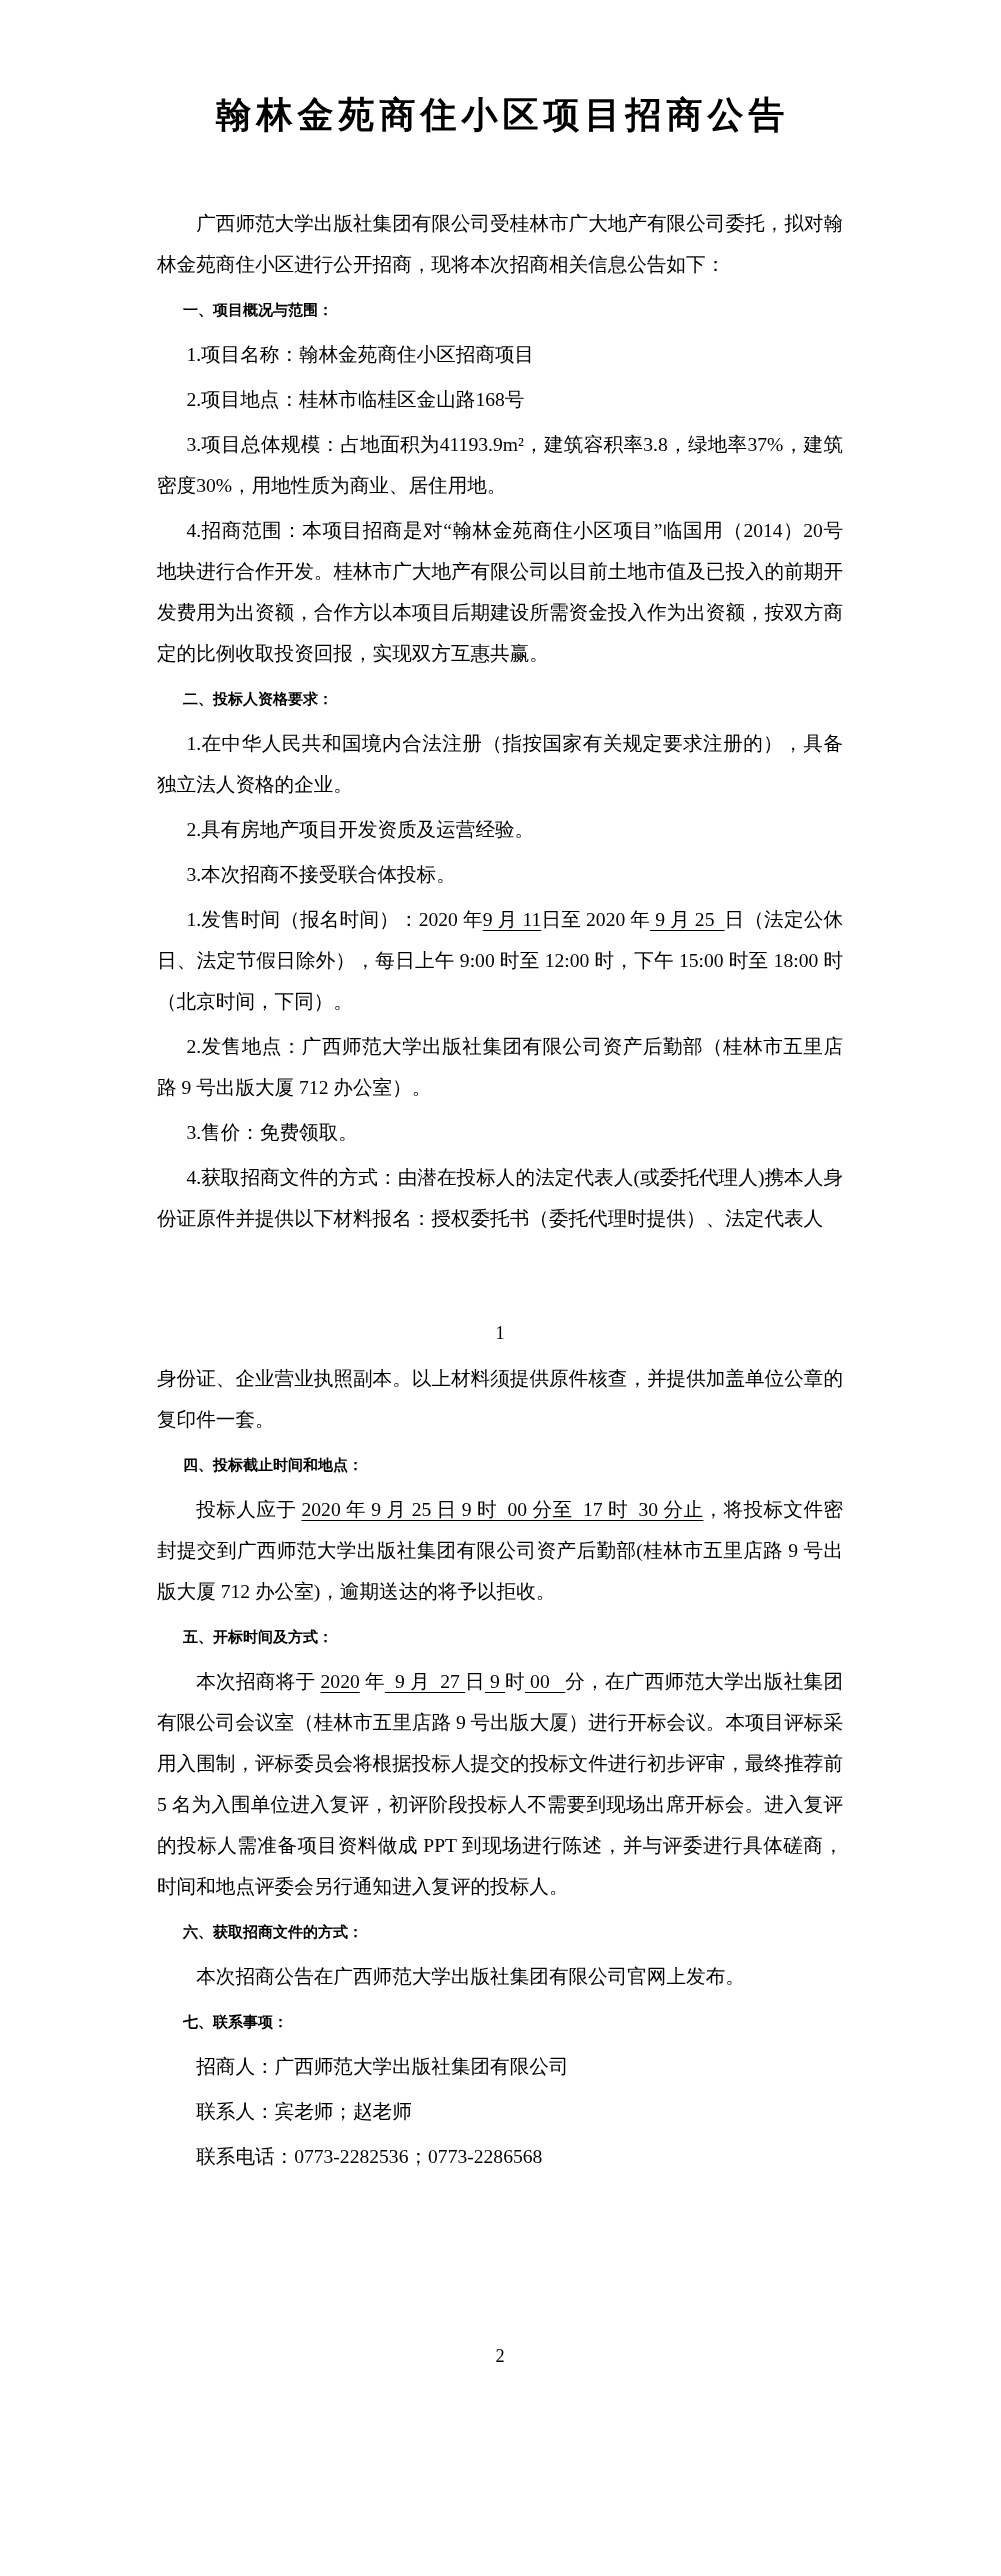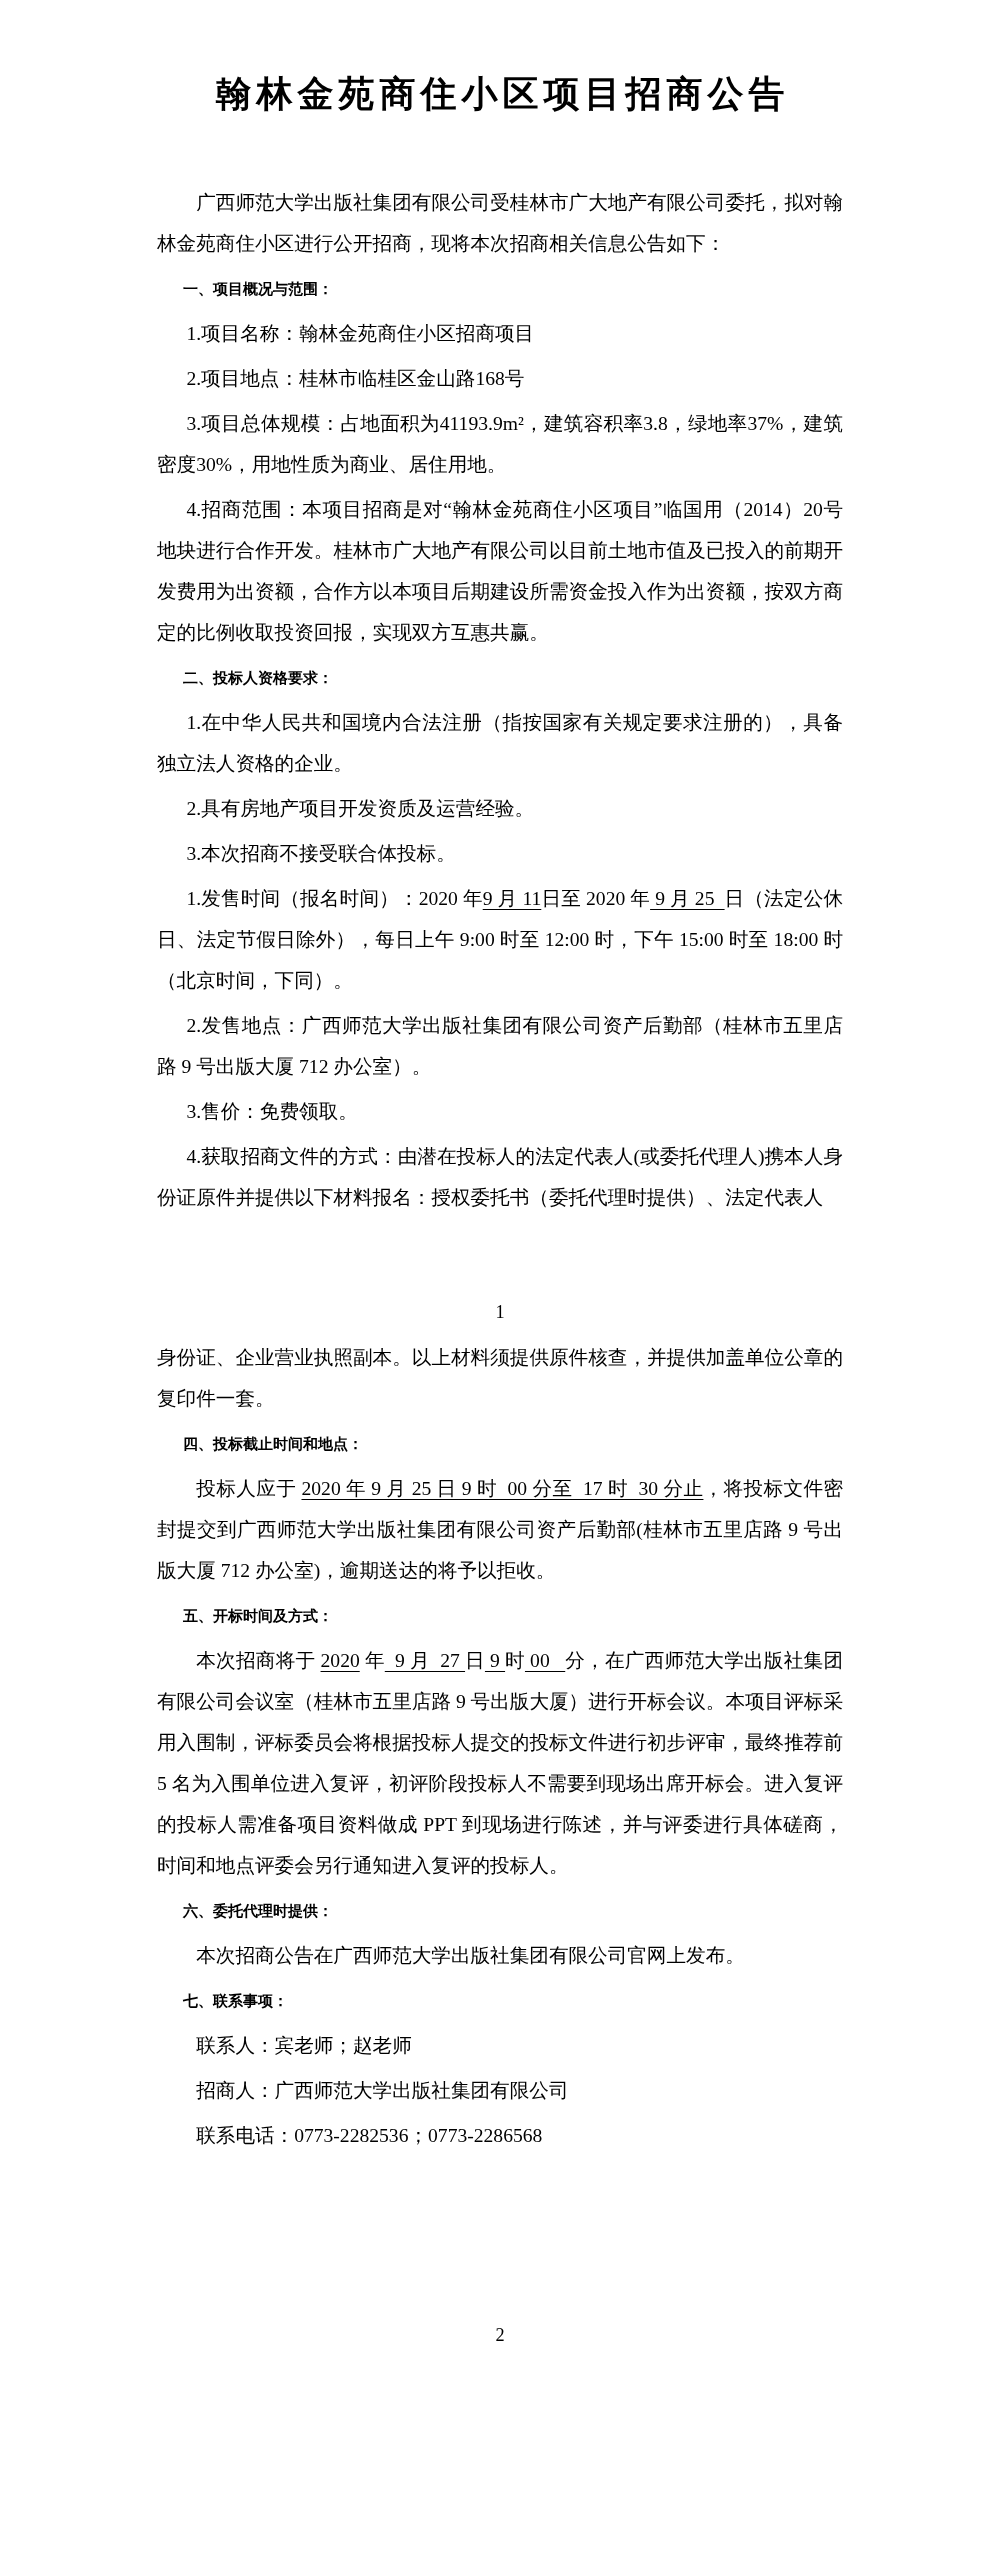--- a/index.html
+++ b/index.html
@@ -14,21 +14,21 @@
     font-family: "Liberation Serif", serif;
   }
   .page {
     box-sizing: border-box;
     width: 1002px;
     min-height: 2576px;
     padding: 0 155px 38px 153px;
     background: #ffffff;
   }
   .doc-title {
-    margin: 68px 0 61px 0;
+    margin: 89px 0 61px 0;
     text-align: center;
     font-size: 36px;
     font-weight: bold;
     letter-spacing: 5px;
     padding-left: 5px;
     line-height: 53px;
     font-family: "Liberation Serif", serif;
   }
   p.body {
     margin: 4px;
@@ -110,28 +110,28 @@
     <h2 class="heading">四、投标截止时间和地点：</h2>
     <p class="body"><span>投标人应于 </span><span class="u">2020 年 9 月 25 日 9 时  00 分至  17 时  30 分止</span><span>，将投标文件密封提交到广西师范大学出版社集团有限公司资产后勤部(桂林市五里店路 9 号出版大厦 712 办公室)，逾期送达的将予以拒收。</span></p>
   </section>
 
   <section>
     <h2 class="heading">五、开标时间及方式：</h2>
     <p class="body"><span>本次招商将于 </span><span class="u">2020</span><span> 年</span><span class="u">  9 月  27 </span><span>日</span><span class="u"> 9 </span><span>时</span><span class="u"> 00   </span><span>分，在广西师范大学出版社集团有限公司会议室（桂林市五里店路 9 号出版大厦）进行开标会议。本项目评标采用入围制，评标委员会将根据投标人提交的投标文件进行初步评审，最终推荐前 5 名为入围单位进入复评，初评阶段投标人不需要到现场出席开标会。进入复评的投标人需准备项目资料做成 PPT 到现场进行陈述，并与评委进行具体磋商，时间和地点评委会另行通知进入复评的投标人。</span></p>
   </section>
 
   <section>
-    <h2 class="heading">六、委托代理时提供：</h2>
+    <h2 class="heading">六、获取招商文件的方式：</h2>
     <p class="body">本次招商公告在广西师范大学出版社集团有限公司官网上发布。</p>
   </section>
 
   <section>
     <h2 class="heading">七、联系事项：</h2>
+    <p class="body">招商人：广西师范大学出版社集团有限公司</p>
     <p class="body">联系人：宾老师；赵老师</p>
-    <p class="body">招商人：广西师范大学出版社集团有限公司</p>
     <p class="body">联系电话：0773-2282536；0773-2286568</p>
   </section>
 
 
   <div class="page-num pn2">2</div>
 
 </div>
 
 
 </body></html>

